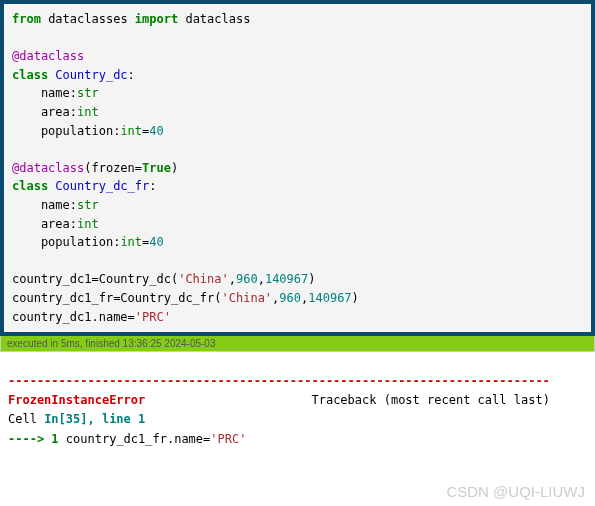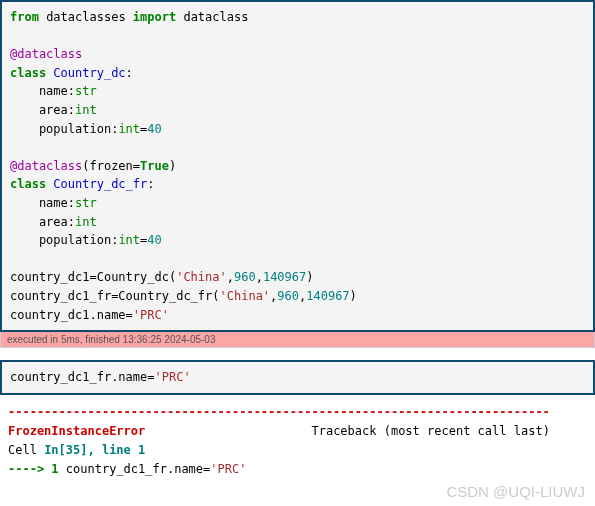--- a/index.html
+++ b/index.html
@@ -5,33 +5,33 @@
 body {
   margin: 0;
   padding: 0;
   font-family: "DejaVu Sans Mono", Consolas, monospace;
   font-size: 12px;
   background: #fff;
   width: 595px;
 }
 .cell-input {
   background: #f4f4f4;
-  border: 2px solid #0c4a6e;
+  border: 4px solid #0c4a6e;
   padding: 6px 8px;
   line-height: 1.55;
   white-space: pre;
 }
 .exec-info {
   font-family: Arial, sans-serif;
   font-size: 10px;
   color: #555;
   border: 1px solid #ccc;
   border-top: none;
   padding: 2px 6px;
-  background: #fca5a5;
+  background: #84cc16;
 }
 .cell-output {
   padding: 8px 8px 8px 8px;
   line-height: 1.6;
   white-space: pre-wrap;
   background: #fff;
 }
 .hr-dash {
   color: #c00;
   letter-spacing: 0;
@@ -84,21 +84,20 @@
 <span>    area:</span><span class="type-green">int</span>
 <span>    population:</span><span class="type-green">int</span><span>=</span><span class="num-teal">40</span>
 
 <span>country_dc1=Country_dc(</span><span class="str-brown">'China'</span><span>,</span><span class="num-teal">960</span><span>,</span><span class="num-teal">140967</span><span>)</span>
 <span>country_dc1_fr=Country_dc_fr(</span><span class="str-brown">'China'</span><span>,</span><span class="num-teal">960</span><span>,</span><span class="num-teal">140967</span><span>)</span>
 <span>country_dc1.name=</span><span class="str-brown">'PRC'</span></div>
 <div class="exec-info">executed in 5ms, finished 13:36:25 2024-05-03</div>
 
 <div class="gap"></div>
 
-<div class="cell-input"><span>country_dc1_fr.name=</span><span class="str-brown">'PRC'</span></div>
 
 <div class="cell-output"><div class="hr-dash err-red">---------------------------------------------------------------------------</div><span class="err-red">FrozenInstanceError</span><span>                       </span><span>Traceback (most recent call last)</span>
 <span>Cell </span><span class="in-teal">In[35], line 1</span>
 <span class="arrow-green">----&gt; 1</span><span> country_dc1_fr.name=</span><span class="str-brown">'PRC'</span>
 
 
 
 </div>
 
 <div class="watermark">CSDN @UQI-LIUWJ</div>

